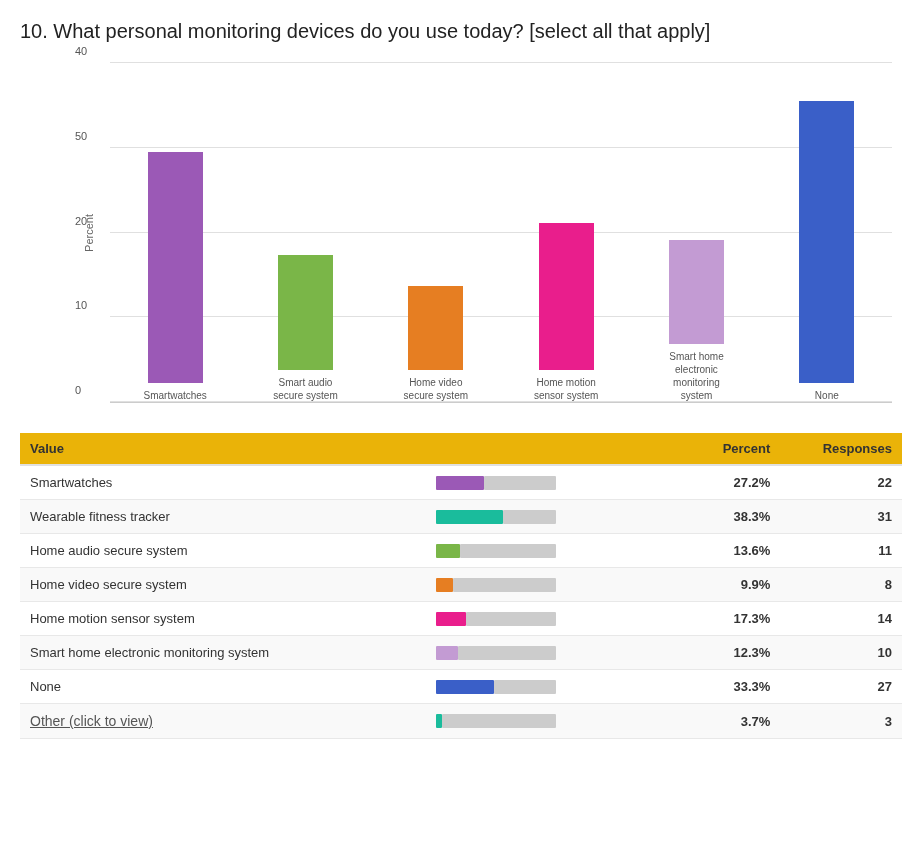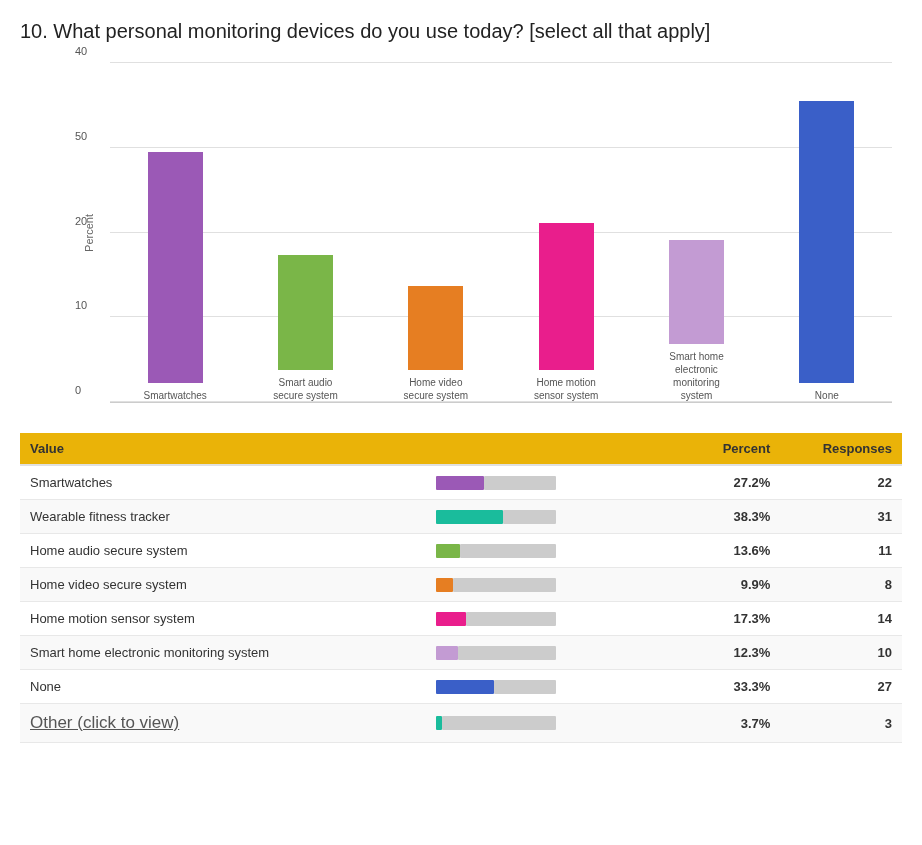--- a/index.html
+++ b/index.html
@@ -121,21 +121,21 @@
     }
     .mini-bar-gray {
       background: #ccc;
       height: 14px;
       flex: 1;
       border-radius: 1px;
     }
     .link-row td:first-child a {
       color: #555;
       text-decoration: underline;
-      font-size: 17px;
+      font-size: 14px;
     }
     .col-value { width: 40%; }
   </style>
 </head>
 <body>
 
 <h2>10. What personal monitoring devices do you use today? [select all that apply]</h2>
 
 <div class="chart-container">
   <div style="position:relative; margin-left:45px;">

